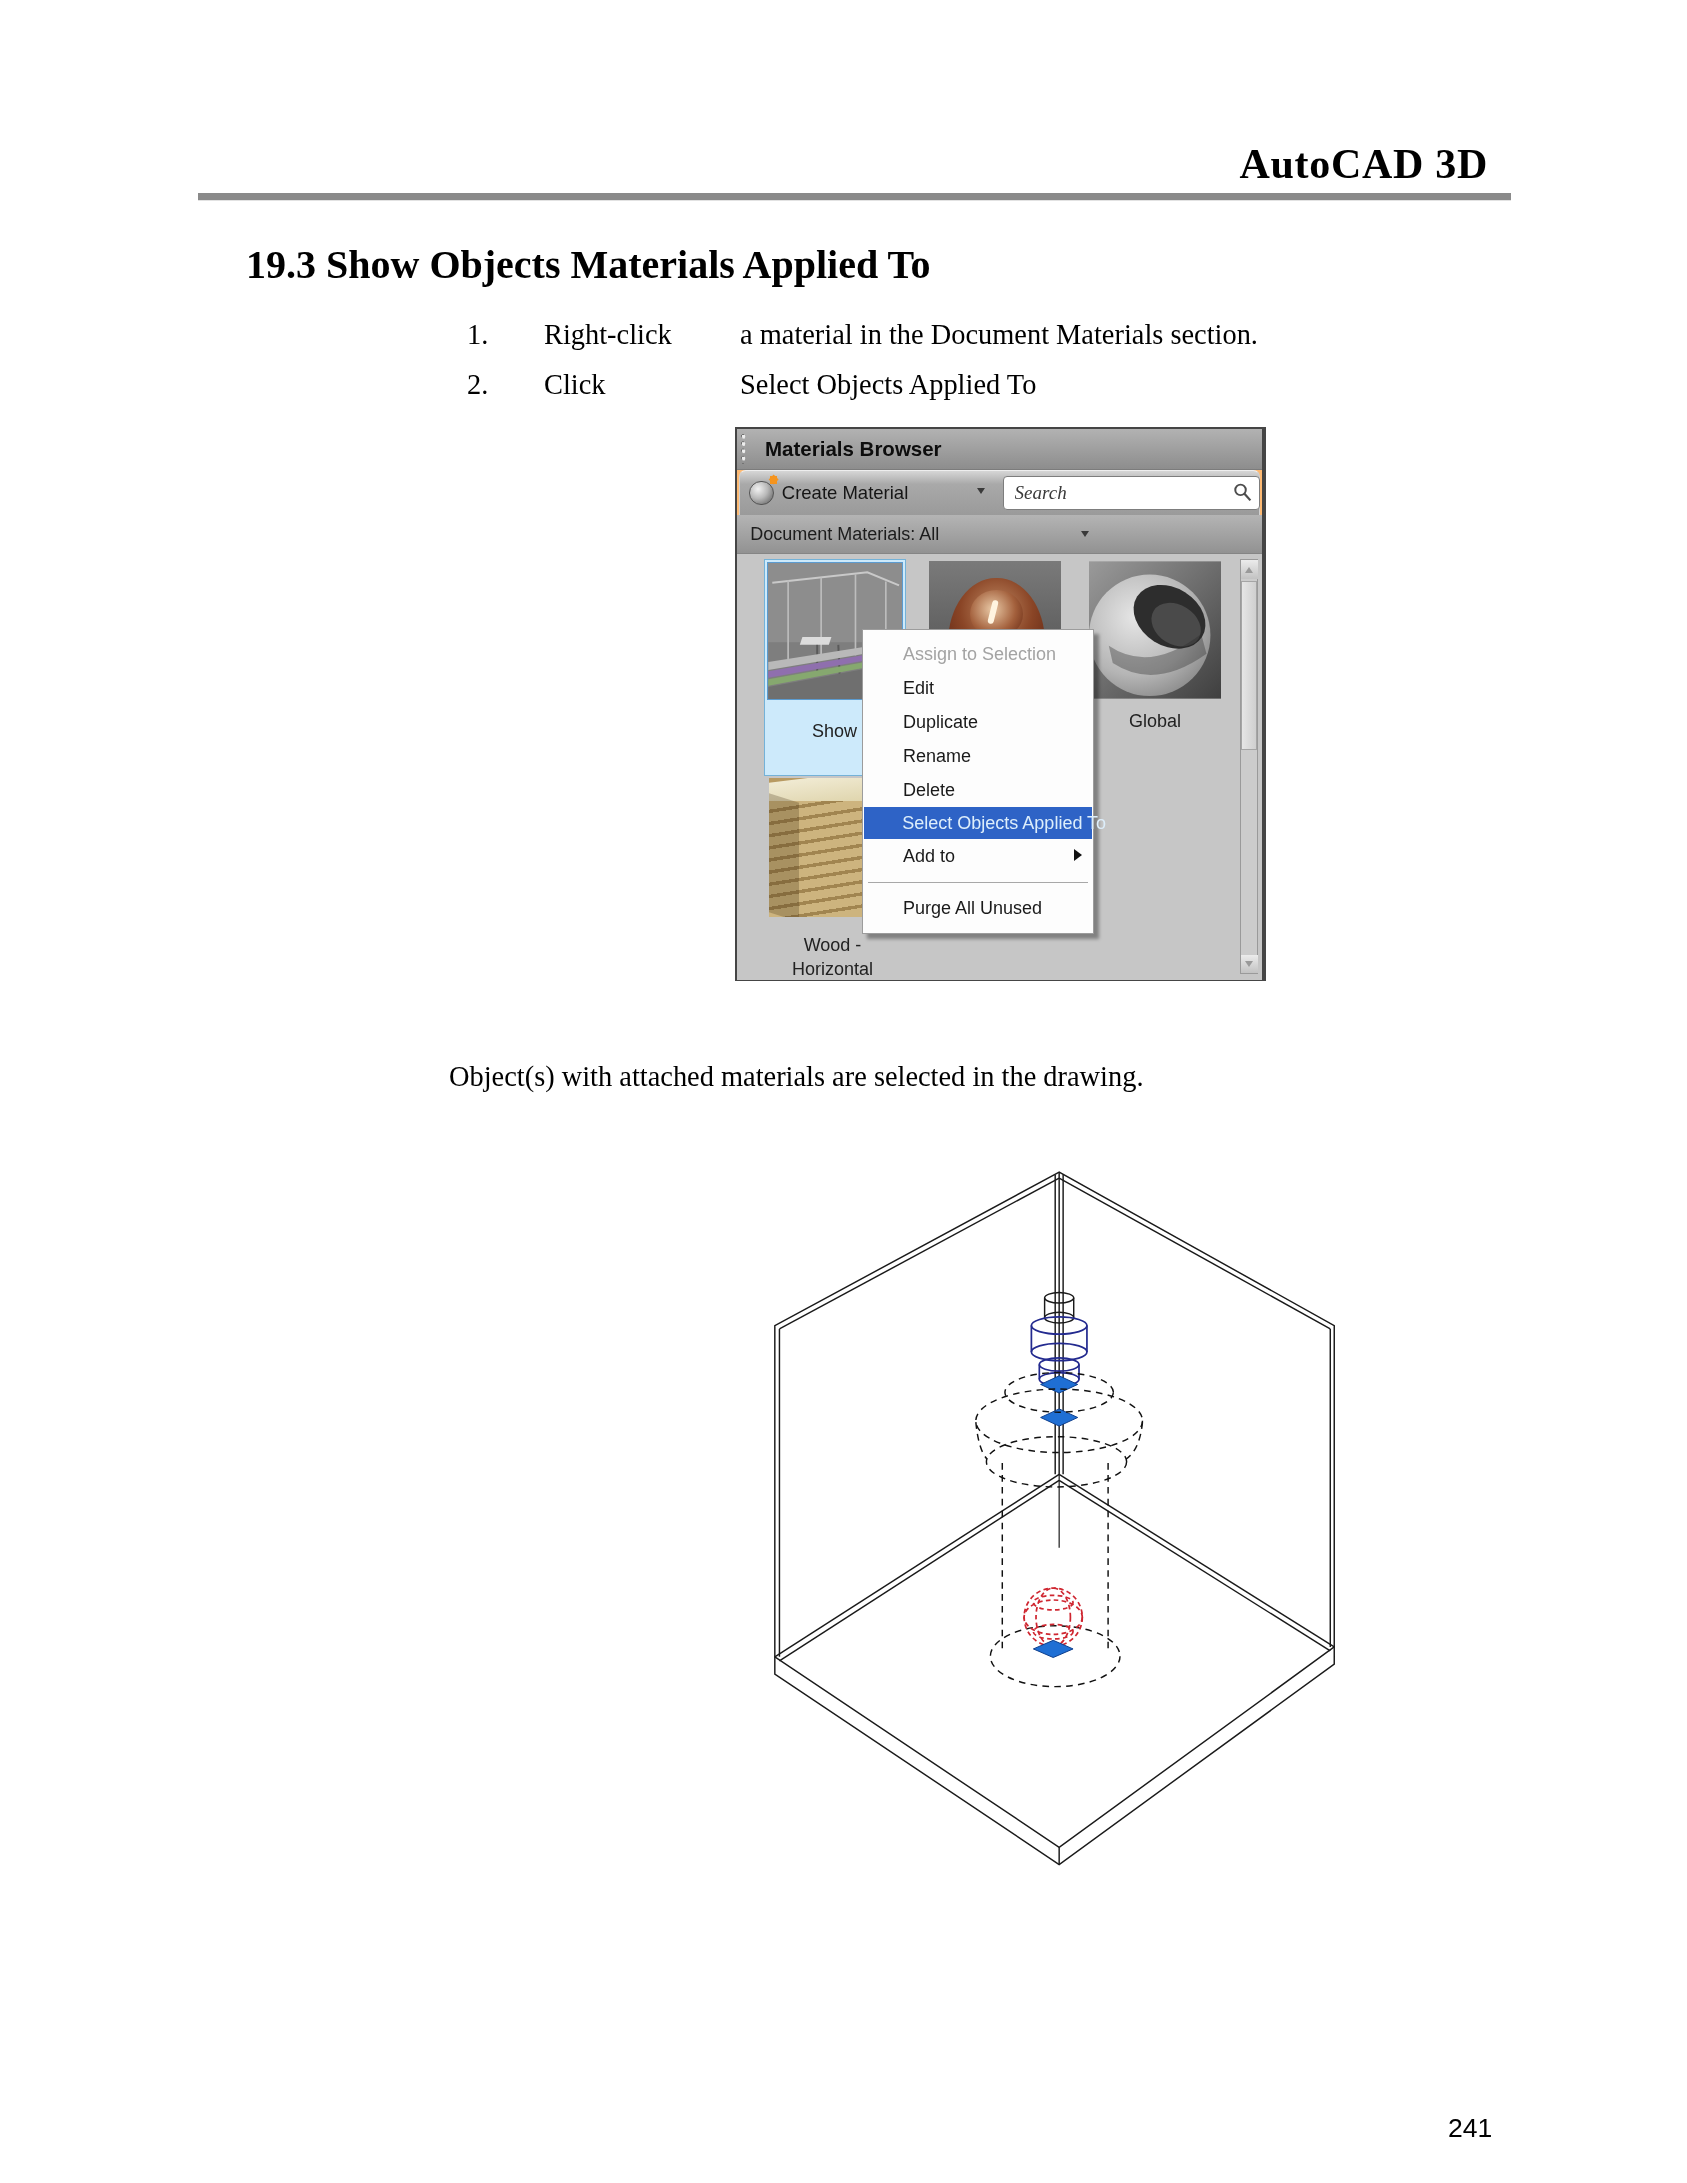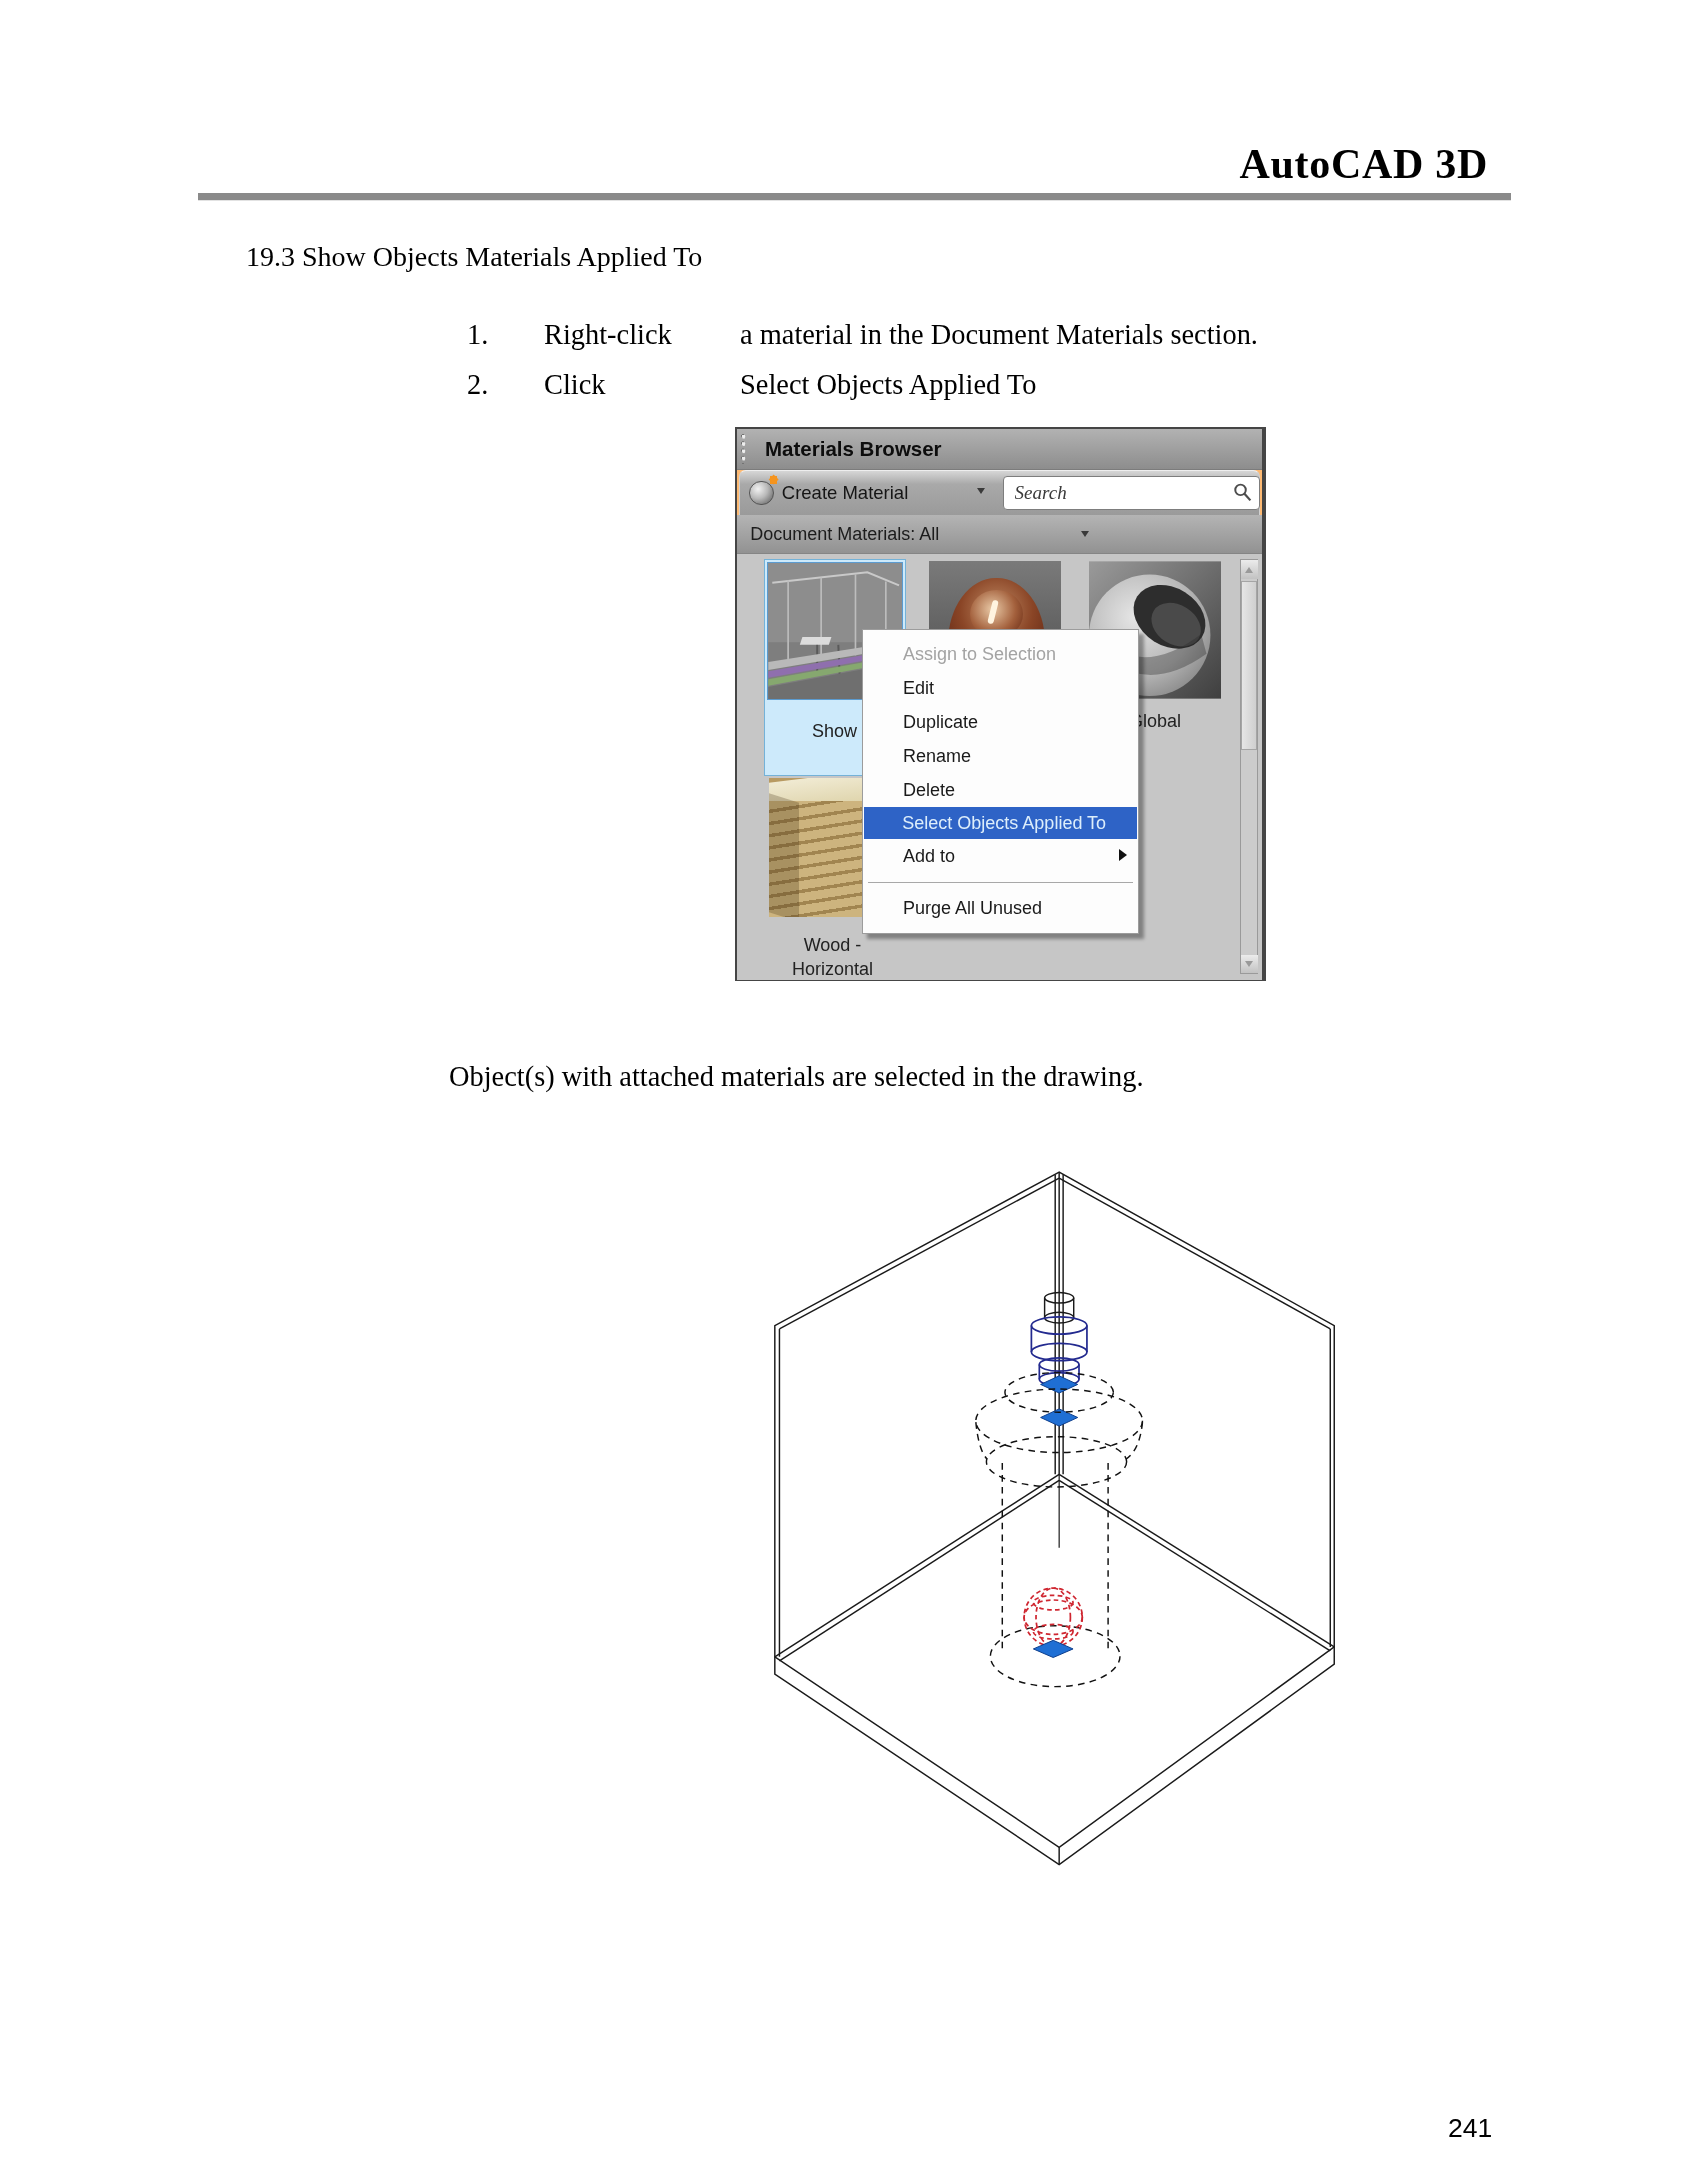--- a/index.html
+++ b/index.html
@@ -4,21 +4,21 @@
 <style>
   html,body{margin:0;padding:0;background:#ffffff;}
   #page{position:relative;width:1687px;height:2183px;background:#ffffff;overflow:hidden;
         font-family:"Liberation Serif",serif;color:#000;}
 
   
   .hdr-title{position:absolute;top:140px;left:1184px;width:304px;font-size:42px;font-weight:bold;
              letter-spacing:0.7px;text-align:right;}
   .hdr-rule{position:absolute;top:193px;left:198px;width:1313px;height:6.6px;background:#8a8a8a;
             border-bottom:1.3px solid #e2e2e2;}
-  .sec-heading{position:absolute;top:241px;left:246px;font-size:28px;font-weight:normal;}
+  .sec-heading{position:absolute;top:241px;left:246px;font-size:40px;font-weight:bold;}
   .step-row{position:absolute;left:0;width:1687px;font-size:28.4px;}
   .step-num{position:absolute;left:467px;}
   .step-action{position:absolute;left:544px;}
   .step-detail{position:absolute;left:740px;}
   .caption{position:absolute;top:1061px;left:449px;font-size:28.4px;}
   .page-num{position:absolute;top:2113px;left:1448px;font-family:"Liberation Sans",sans-serif;
             font-size:26.5px;color:#000000;}
 
   
   .mb{position:absolute;top:427px;left:735px;width:531px;height:554px;
@@ -96,21 +96,21 @@
   .sb-up{top:0;}
   .sb-down{bottom:0;}
   .sb-tri-up{width:0;height:0;border-left:4.6px solid transparent;border-right:4.6px solid transparent;
       border-bottom:6px solid #9a9a9a;}
   .sb-tri-down{width:0;height:0;border-left:4.6px solid transparent;border-right:4.6px solid transparent;
       border-top:6px solid #9a9a9a;}
   .sb-thumb{position:absolute;left:0.7px;top:21px;width:16px;height:169px;background:linear-gradient(90deg,#e6e6e6,#cfcfcf);
       border:0.7px solid #a5a5a5;box-sizing:border-box;}
 
   
-  .menu{position:absolute;left:125px;top:75px;width:277px;background:#fdfdfd;
+  .menu{position:absolute;left:125px;top:75px;width:232px;background:#fdfdfd;
         border:1.3px solid #9c9c9c;box-sizing:border-box;z-index:10;
         box-shadow:4.6px 4.6px 3.3px rgba(0,0,0,.35);padding:6.6px 0 8px 0;}
   .mi{position:relative;height:34px;line-height:34px;padding-left:40px;font-size:18px;color:#1a1a1a;
       white-space:nowrap;}
   .mi.disabled{color:#a3a3a3;}
   .mi.hl{height:32px;line-height:32px;background:#2e63c6;color:#ddeefb;margin:0 1.3px;padding-left:38px;}
   .mi .sub-arrow{position:absolute;right:10.6px;top:10px;width:0;height:0;
       border-top:6.6px solid transparent;border-bottom:6.6px solid transparent;border-left:8.6px solid #111;}
   .menu-sep{height:1.3px;background:#a8a8a8;margin:9.3px 5.3px 8px 5.3px;}
 

